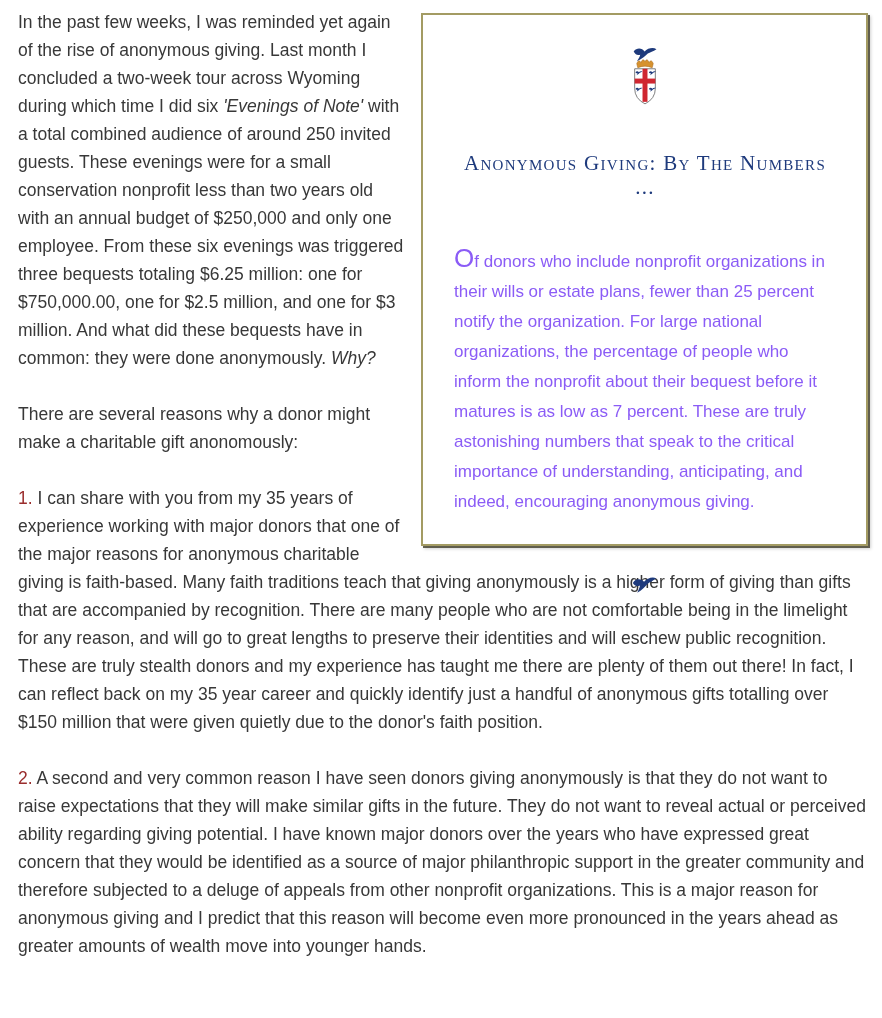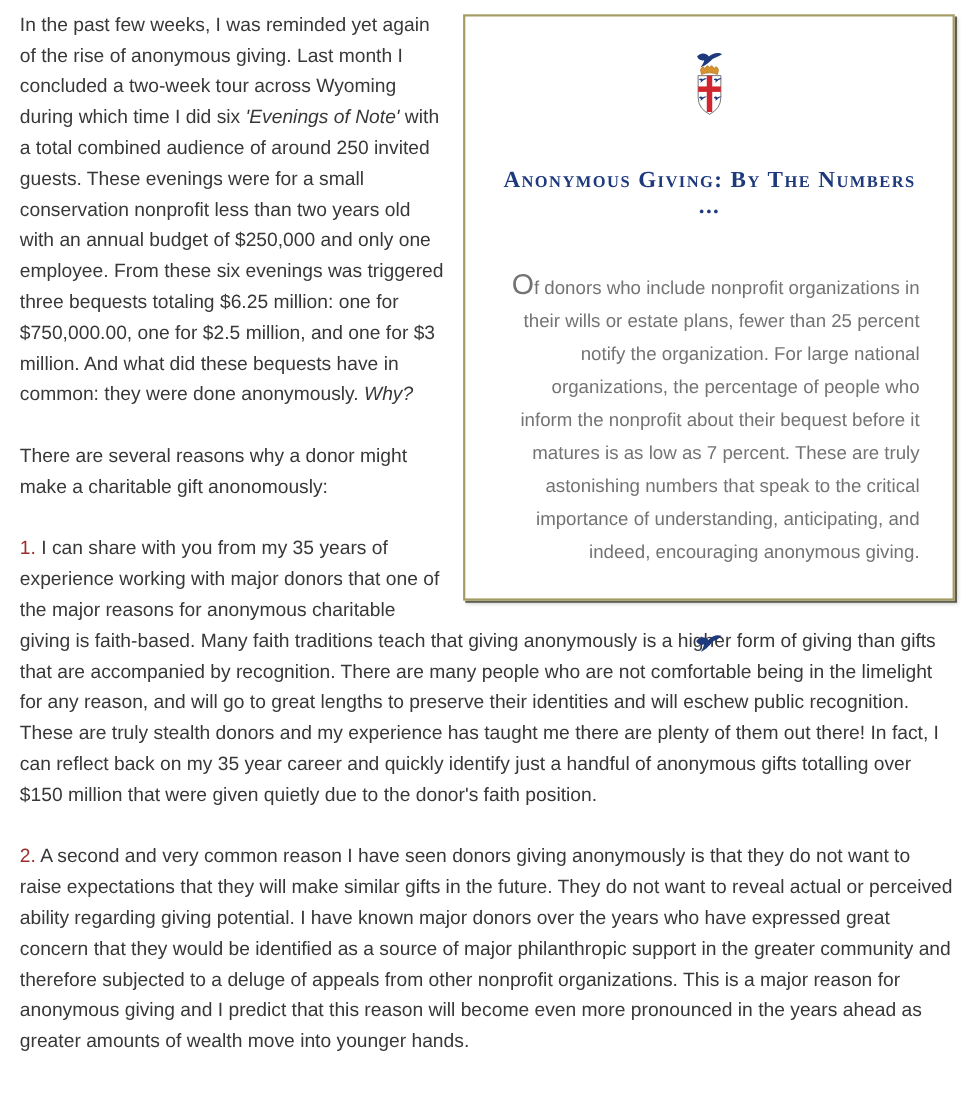--- a/index.html
+++ b/index.html
@@ -15,29 +15,29 @@
     background:#ffffff;
     border:2px solid #A39B63;
     box-shadow:2px 2px 0 rgba(62,59,38,.78), 3px 3px 3px rgba(0,0,0,.18);
     text-align:center;
     padding:30px 30px 0 31px;
   }
   .crest{height:62px;}
   .callout-title{
     margin:44px 0 0;
     font-family:"Liberation Serif",serif;
-    font-weight:bold;
+    font-weight:normal;
     font-variant:small-caps;
     font-size:21px;line-height:24px;
     letter-spacing:1.3px;
     color:#1E3A7C;
   }
   .callout-body{
-    margin:44px 0 0;text-align:right;
-    color:#737373;
+    margin:44px 0 0;text-align:left;
+    color:#8b5cf6;
     font-size:17px;line-height:30px;
   }
   .dropcap{font-size:26px;}
   .bird{margin-top:56px;}
   p.body-par{margin:0 0 28px;}
   p.reasons-intro{margin:0 0 28px;}
   .reason-num{color:#9A2D2D;}
   em{}
 </style>
 </head>

